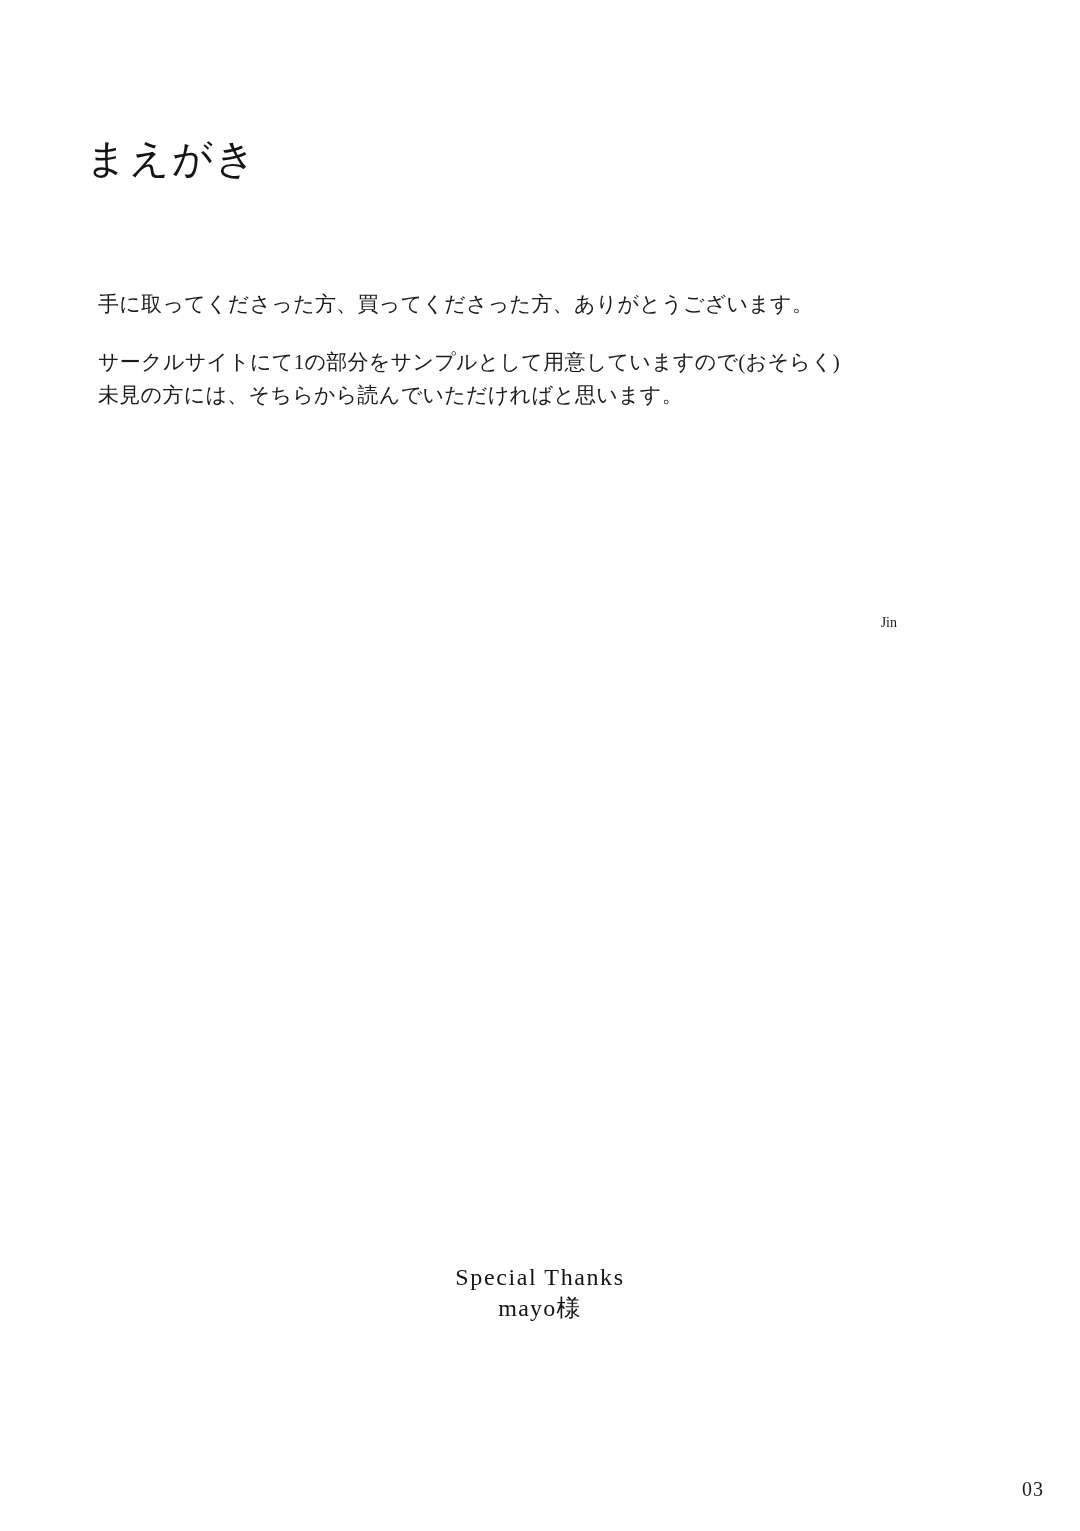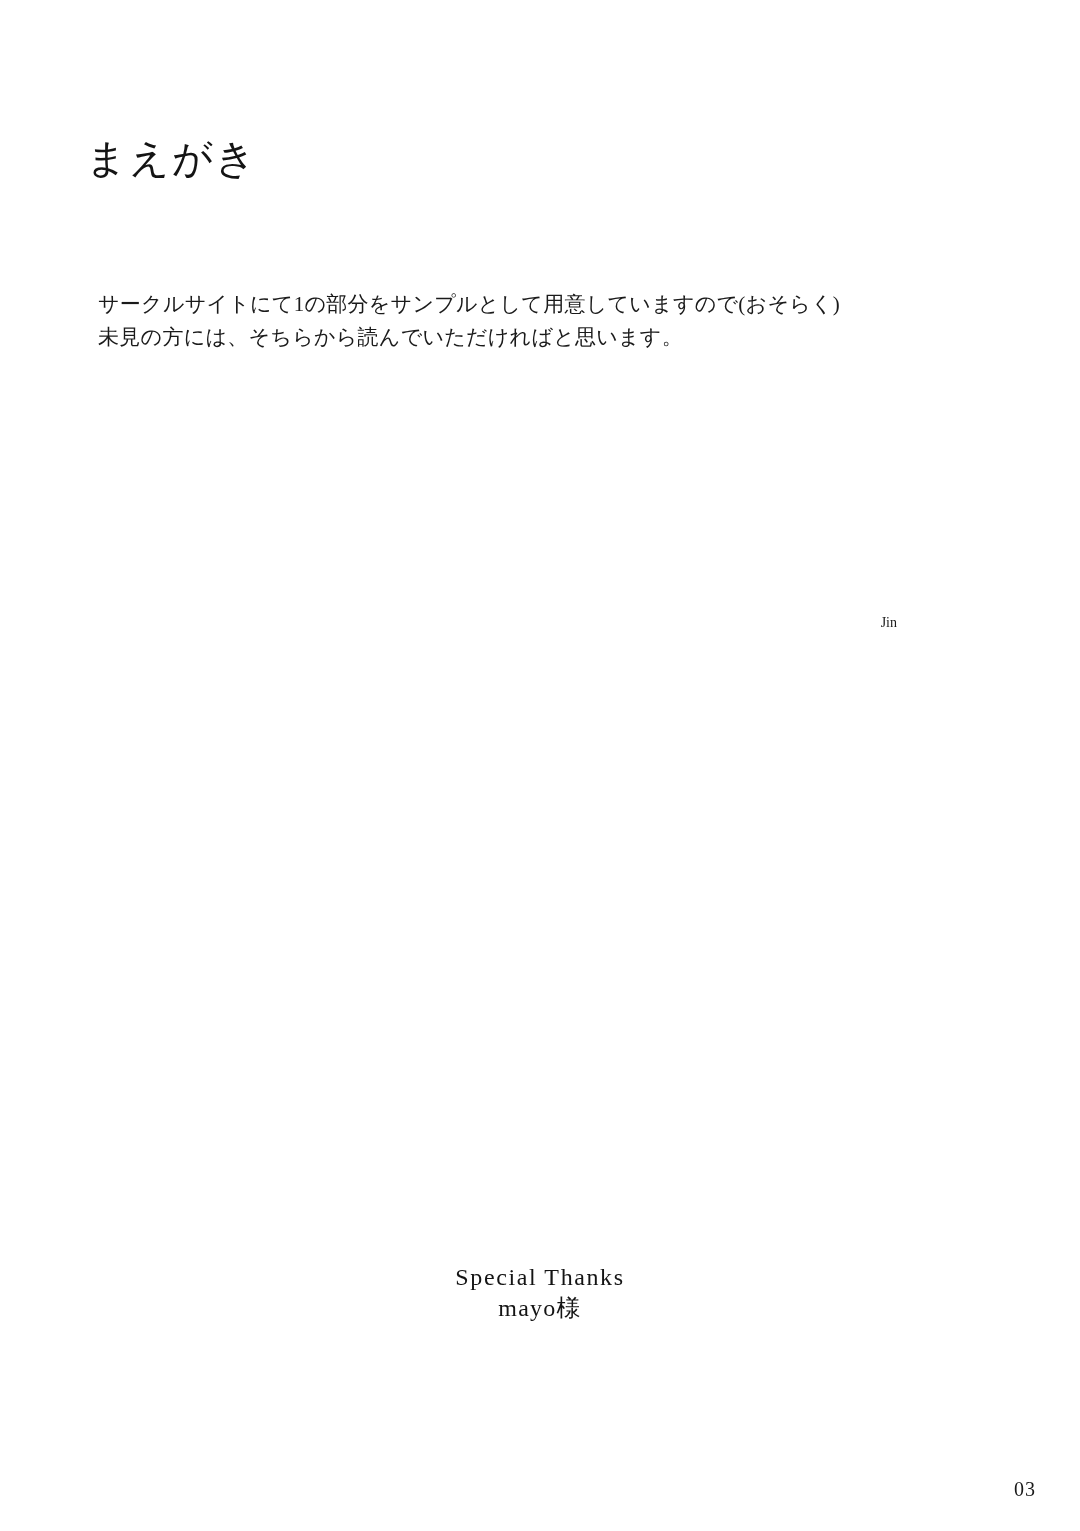--- a/index.html
+++ b/index.html
@@ -67,36 +67,39 @@
     color: #141414;
   }
   .thanks-name {
     font-size: 24px;
     letter-spacing: 1.2px;
     line-height: 32px;
     color: #141414;
   }
   .page-number {
     position: absolute;
-    right: 44px;
+    right: 36px;
     bottom: 30px;
     font-size: 20px;
     color: #1a1a1a;
     letter-spacing: 1px;
   }
 </style>
 </head>
 <body>
 
 <div class="page">
 
   <div class="title">まえがき</div>
 
   <div class="body-block">
 
+    <p class="para">
+      <span class="line">手に取ってくださった方、買ってくださった方、ありがとうございます。</span>
+    </p>
 
 
     <p class="para">
       <span class="line">サークルサイトにて1の部分をサンプルとして用意していますので(おそらく)</span>
       <span class="line">未見の方には、そちらから読んでいただければと思います。</span>
     </p>
 
 
   </div>
 

